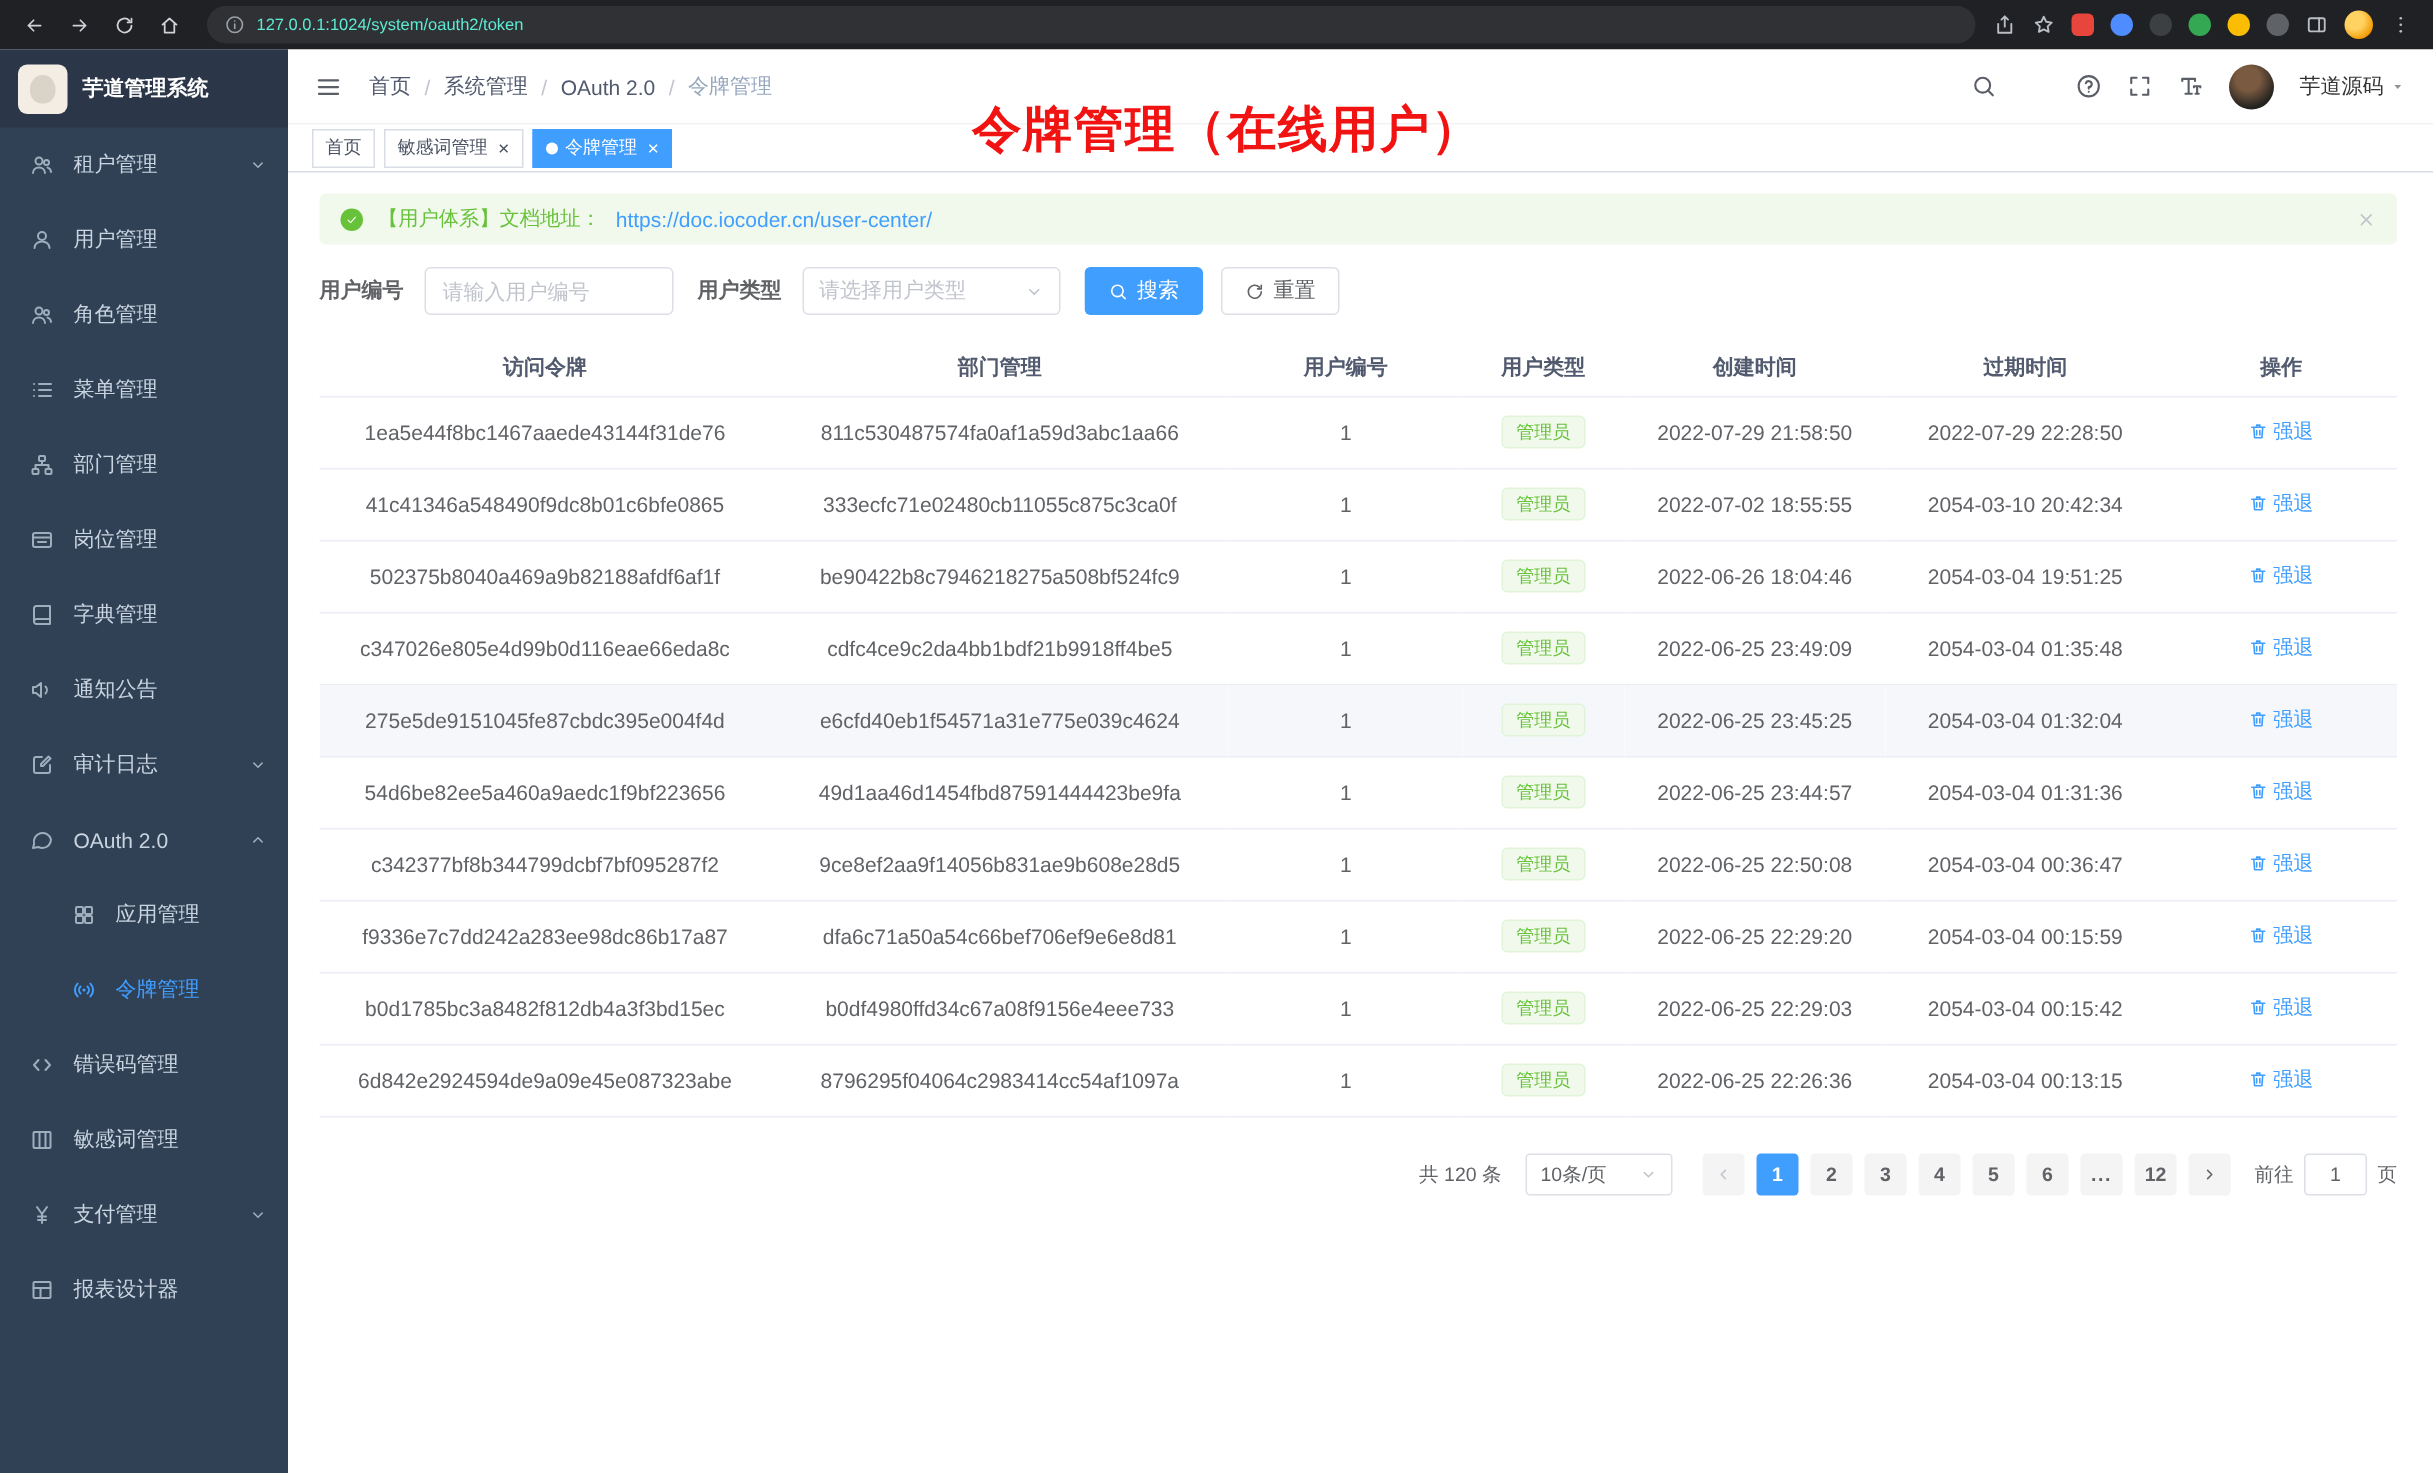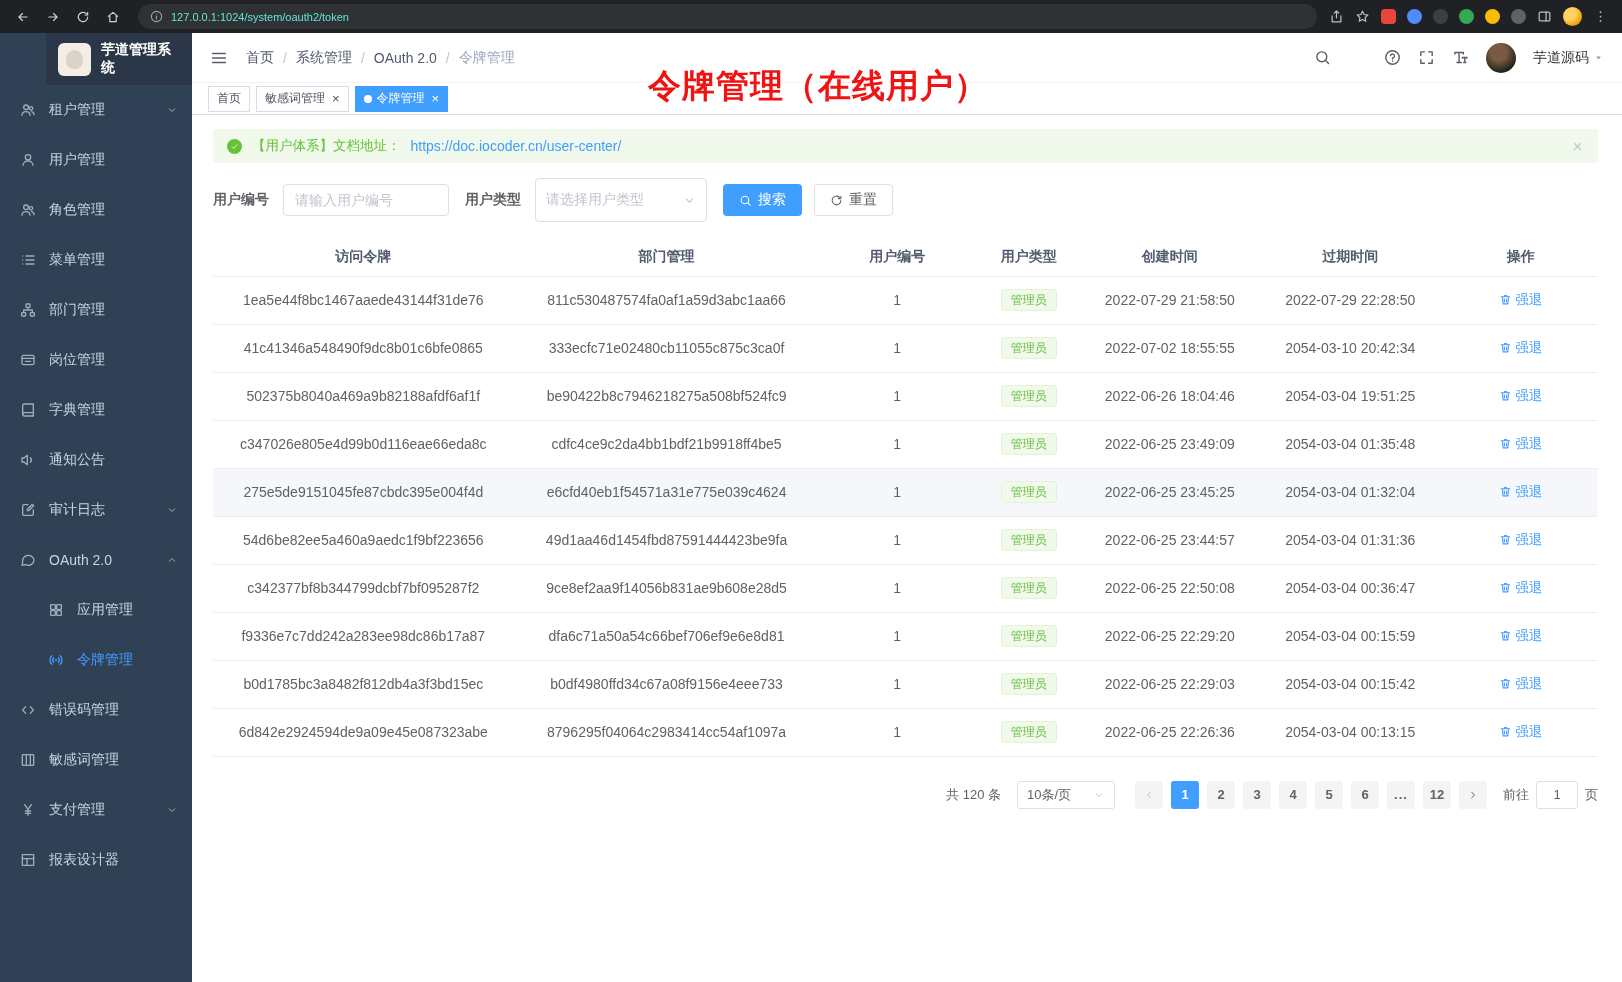--- a/index.html
+++ b/index.html
@@ -24,21 +24,21 @@
   .ext-dot.green { background: #34a853; }
   .ext-dot.orange { background: #fbbc04; }
   .ext-dot.gray { background: #5f6368; }
   .b-avatar { width: 19px; height: 19px; border-radius: 50%; background: radial-gradient(circle at 35% 35%, #ffd262 0 35%, #f29900 75%); cursor: pointer; }
 
   
   .app { display: flex; height: 949px; }
 
   
   .sidebar { width: 192px; flex-shrink: 0; background: #304156; overflow: hidden; }
-  .logo { height: 52px; background: #2b3648; display: flex; align-items: center; gap: 10px; padding: 0 12px; color: #fff; font-size: 14px; font-weight: 700; cursor: pointer; margin-left: 46px; }
+  .logo { height: 52px; background: #2b3648; display: flex; align-items: center; gap: 10px; padding: 0 12px; color: #fff; font-size: 14px; font-weight: 700; cursor: pointer; }
   .logo-img { width: 33px; height: 33px; border-radius: 6px; background: #f3ede4; position: relative; flex-shrink: 0; }
   .logo-img::after { content: ""; position: absolute; left: 8px; top: 7px; width: 17px; height: 19px; border-radius: 50% 50% 45% 45%; background: #d9d3c8; }
   .menu-item { height: 50px; display: flex; align-items: center; gap: 13px; padding: 0 14px 0 20px; color: #c9d4e0; font-size: 14px; cursor: pointer; }
   .menu-item .mi-icon { font-size: 16px; color: #9fadbc; }
   .menu-item.sub { padding-left: 48px; }
   .menu-item.active, .menu-item.active .mi-icon { color: #409eff; }
   .mi-chevron { margin-left: auto; font-size: 12px; color: #9fadbc; }
 
   
   .main { flex: 1; min-width: 0; display: flex; flex-direction: column; background: #fff; }
@@ -68,21 +68,21 @@
   .alert-check { width: 15px; height: 15px; border-radius: 50%; background: #67c23a; color: #fff; display: inline-flex; align-items: center; justify-content: center; flex-shrink: 0; }
   .alert-check .icon { font-size: 9px; }
   .alert-text { color: #67c23a; font-size: 13.5px; }
   .alert-link { color: #409eff; font-size: 14px; text-decoration: none; cursor: pointer; }
   .alert-close { margin-left: auto; color: #c0c4cc; font-size: 13px; cursor: pointer; }
 
   .filters { display: flex; align-items: center; margin-bottom: 16px; font-size: 14px; }
   .f-label { font-weight: 700; color: #606266; margin-right: 14px; }
   .f-input { width: 166px; height: 32px; border: 1px solid #dcdfe6; border-radius: 4px; padding: 0 11px; font-size: 14px; color: #606266; margin-right: 16px; font-family: inherit; outline: none; }
   .f-input::placeholder { color: #c0c4cc; }
-  .f-select { width: 172px; height: 44px; border: 1px solid #dcdfe6; border-radius: 4px; padding: 0 10px; display: flex; align-items: center; justify-content: space-between; color: #c0c4cc; font-size: 14px; margin-right: 16px; cursor: pointer; }
+  .f-select { width: 172px; height: 32px; border: 1px solid #dcdfe6; border-radius: 4px; padding: 0 10px; display: flex; align-items: center; justify-content: space-between; color: #c0c4cc; font-size: 14px; margin-right: 16px; cursor: pointer; }
   .f-select .icon { font-size: 13px; color: #c0c4cc; }
   .btn { height: 32px; border-radius: 4px; display: inline-flex; align-items: center; gap: 6px; padding: 0 15px; font-size: 14px; cursor: pointer; border: 1px solid transparent; font-family: inherit; }
   .btn .icon { font-size: 13px; }
   .btn-primary { background: #409eff; color: #fff; }
   .btn-plain { background: #fff; border-color: #dcdfe6; color: #606266; margin-left: 12px; }
 
   .data-table { width: 100%; border-collapse: collapse; table-layout: fixed; font-size: 14px; color: #606266; }
   .data-table th { height: 38px; font-weight: 700; color: #515a6e; text-align: center; border-bottom: 1px solid #ebeef5; }
   .data-table td { height: 48px; text-align: center; border-bottom: 1px solid #ebeef5; overflow: hidden; white-space: nowrap; }
   .data-table tr.hl td { background: #f5f7fa; }

